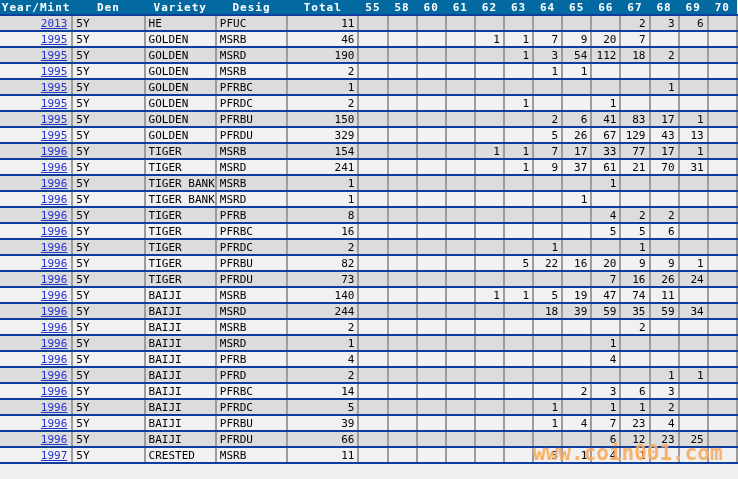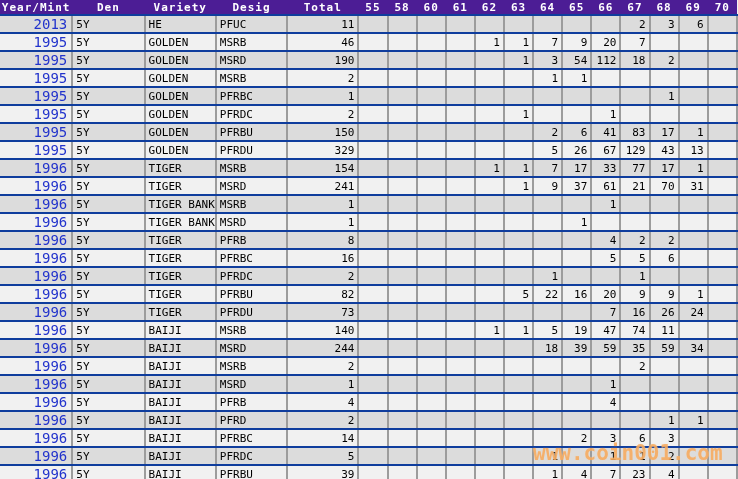--- a/index.html
+++ b/index.html
@@ -3,33 +3,33 @@
 <meta charset="utf-8">
 <style>
   html,body{margin:0;padding:0;}
   body{
     width:738px;height:479px;overflow:hidden;position:relative;
     background:#f0f0f0;
     font-family:"DejaVu Sans Mono","Liberation Mono",monospace;
   }
   table{border-collapse:collapse;table-layout:fixed;width:738px;}
   thead th{
-    background:#4c1d95;color:#ffffff;font-weight:bold;font-size:11px;
+    background:#0369a1;color:#ffffff;font-weight:bold;font-size:11px;
     letter-spacing:1px;height:14px;padding:0;text-align:center;
     border-bottom:2px solid #0f3d9d;white-space:nowrap;overflow:hidden;
   }
   tbody td{
     font-size:11px;color:#000;height:14px;padding:0 3px;
     border-bottom:2px solid #0f3d9d;border-right:2px solid #9c9c9c;
     white-space:nowrap;overflow:hidden;
   }
   tbody tr:nth-child(odd) td{background:#dcdcdc;}
   tbody tr:nth-child(even) td{background:#f1f1f1;}
   td.year{text-align:right;padding-right:4px;}
-  td.year a{color:#2233cc;font-size:14px;cursor:pointer;}
+  td.year a{color:#2233cc;text-decoration:underline;font-size:11px;cursor:pointer;}
   td.text{text-align:left;}
   td.num{text-align:right;}
   #watermark{
     position:absolute;left:533px;top:441px;width:178px;
     font-size:21px;font-weight:bold;letter-spacing:0px;
     color:rgba(242,148,58,0.62);
     text-shadow:0 0 1px rgba(255,220,180,0.8);
     pointer-events:none;white-space:nowrap;
   }
 </style>

